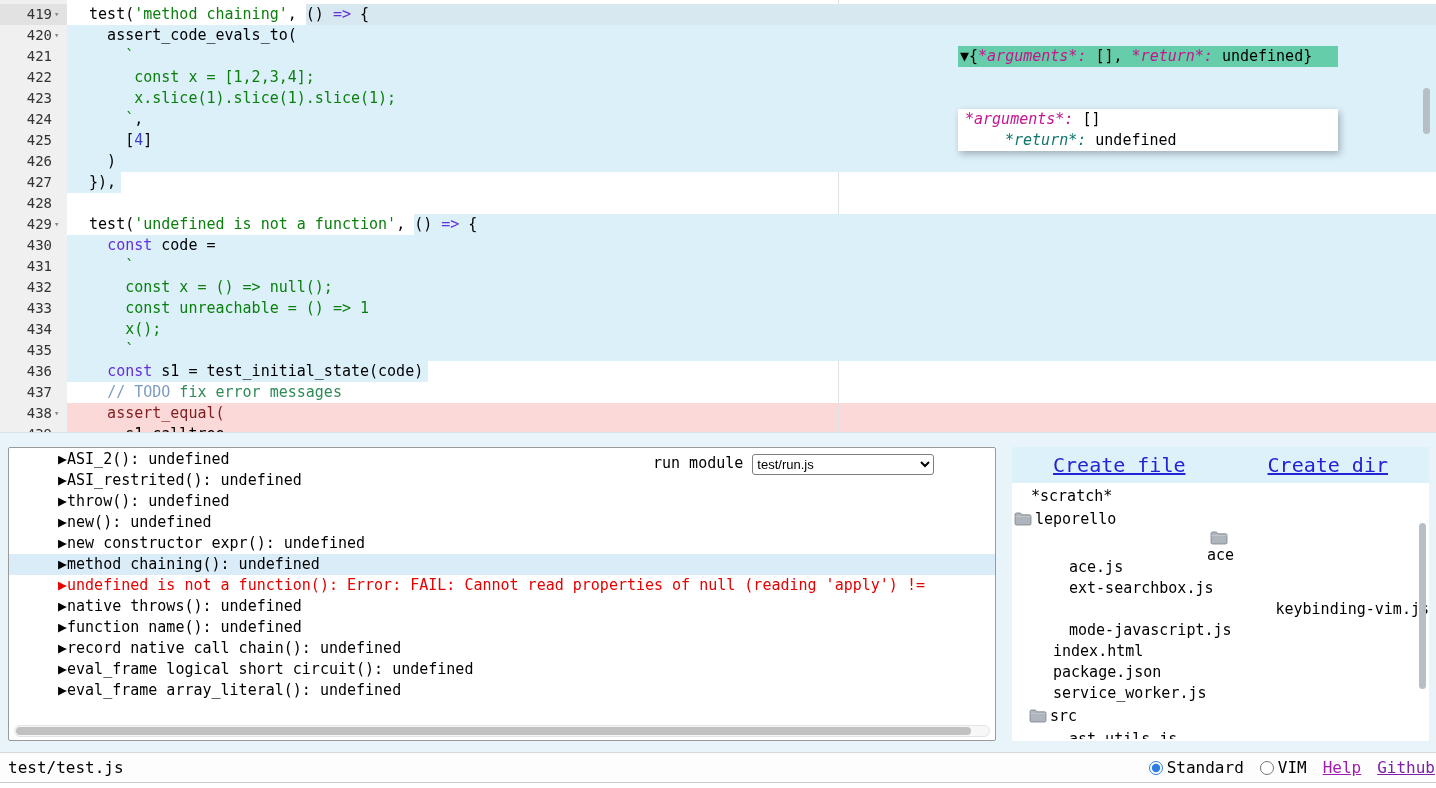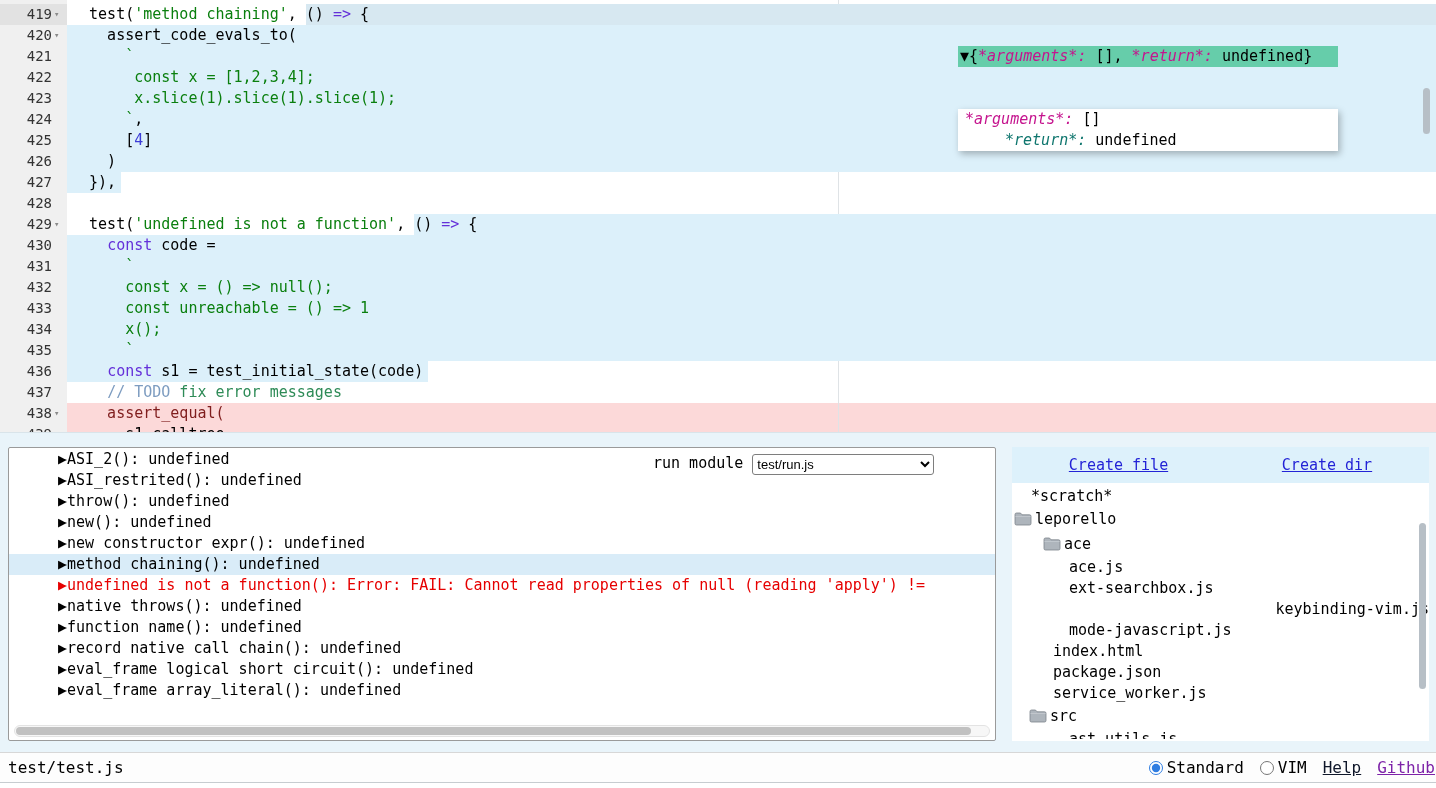--- a/index.html
+++ b/index.html
@@ -49,40 +49,40 @@
   #run-module-select { width:182px; height:21px; font-family:"Liberation Sans",sans-serif;
     font-size:13px; border:1px solid #7e7e7e; border-radius:3px; background:#fff; }
   #hscroll-track { position:absolute; left:5px; bottom:3px; width:976px; height:12px;
     background:#f7f7f7; border:1px solid #e3e3e3; border-radius:7px; }
   #hscroll-thumb { position:absolute; left:1px; top:1px; width:955px; height:8px;
     background:#c1c1c1; border-radius:5px; }
 
   #file-panel { position:absolute; left:1012px; top:447px; width:417px; height:294px;
     background:#fff; overflow:hidden; }
   #file-panel-header { height:36px; background:#ddf1fb; display:flex;
-    justify-content:space-around; align-items:center; font-size:15px; }
+    justify-content:space-around; align-items:center; font-size:20px; }
   #file-panel-header a { color:#2323d6; }
   #tree { position:relative; padding-top:2px; height:256px; overflow:hidden; }
   .tree-item { position:relative; font-size:15px; line-height:20px; white-space:pre;
     display:flex; align-items:center; color:#000; }
   .tree-item.folder { height:25px; }
   .tree-item.file { height:21px; }
   .folder-svg { margin-right:3px; flex:none; }
   #tree-scroll-thumb { position:absolute; left:407px; top:40px; width:7px; height:166px;
     background:#b7bfc6; border-radius:4px; }
 
   
   #status-bar { position:absolute; left:0; top:752px; width:1436px; height:31px;
     background:#fdfdfd; border-top:1px solid #d7d7d7; border-bottom:1px solid #c7ccd0;
     display:flex; align-items:center; justify-content:space-between; padding:0 1px 0 8px; }
   #status-file { font-size:16px; color:#000; }
   #status-right { display:flex; align-items:center; gap:16px; font-size:16px; }
   .radio-group { display:flex; align-items:center; gap:4px; }
   input[type=radio] { width:14px; height:14px; accent-color:#2f7de1; }
-  #status-right a.help { color:#0f172a; }
+  #status-right a.help { color:#a21caf; }
   #status-right a.github { color:#7d22a8; }
   a { text-decoration:underline; cursor:pointer; }
   #below-bar { position:absolute; left:0; top:784px; width:1436px; height:4px; background:#fff; }
 </style>
 </head>
 <body>
 
 <div id="page">
 
   <div id="editor">
@@ -280,21 +280,21 @@
       <a>Create file</a>
       <a>Create dir</a>
     </div>
     <div id="tree">
       <div id="tree-items">
           <div class="tree-item file" style="padding-left: 19px;"><span>*scratch*</span></div>
           <div class="tree-item folder" style="padding-left: 2px;"><svg width="18" height="14" viewBox="0 0 18 14" class="folder-svg">
               <path d="M1 2.5 Q1 1 2.5 1 L6.5 1 L8 2.8 L15.5 2.8 Q17 2.8 17 4.2 L17 11.5 Q17 13 15.5 13 L2.5 13 Q1 13 1 11.5 Z" fill="#aeb5bc" stroke="#7c838a" stroke-width="0.8"></path>
               <path d="M1.4 5 L16.6 5 L16.6 4.4 L1.4 4.4 Z" fill="#cdd3d8"></path>
             </svg><span>leporello</span></div>
-          <div class="tree-item folder" style="padding-left: 31px;"><svg width="18" height="14" viewBox="0 0 18 14" class="folder-svg">
+          <div class="tree-item folder" style=" flex-direction: column;"><svg width="18" height="14" viewBox="0 0 18 14" class="folder-svg">
               <path d="M1 2.5 Q1 1 2.5 1 L6.5 1 L8 2.8 L15.5 2.8 Q17 2.8 17 4.2 L17 11.5 Q17 13 15.5 13 L2.5 13 Q1 13 1 11.5 Z" fill="#aeb5bc" stroke="#7c838a" stroke-width="0.8"></path>
               <path d="M1.4 5 L16.6 5 L16.6 4.4 L1.4 4.4 Z" fill="#cdd3d8"></path>
             </svg><span>ace</span></div>
           <div class="tree-item file" style="padding-left: 57px;"><span>ace.js</span></div>
           <div class="tree-item file" style="padding-left: 57px;"><span>ext-searchbox.js</span></div>
           <div class="tree-item file" style="padding-left: 57px; justify-content: flex-end;"><span>keybinding-vim.js</span></div>
           <div class="tree-item file" style="padding-left: 57px;"><span>mode-javascript.js</span></div>
           <div class="tree-item file" style="padding-left: 41px;"><span>index.html</span></div>
           <div class="tree-item file" style="padding-left: 41px;"><span>package.json</span></div>
           <div class="tree-item file" style="padding-left: 41px;"><span>service_worker.js</span></div>

